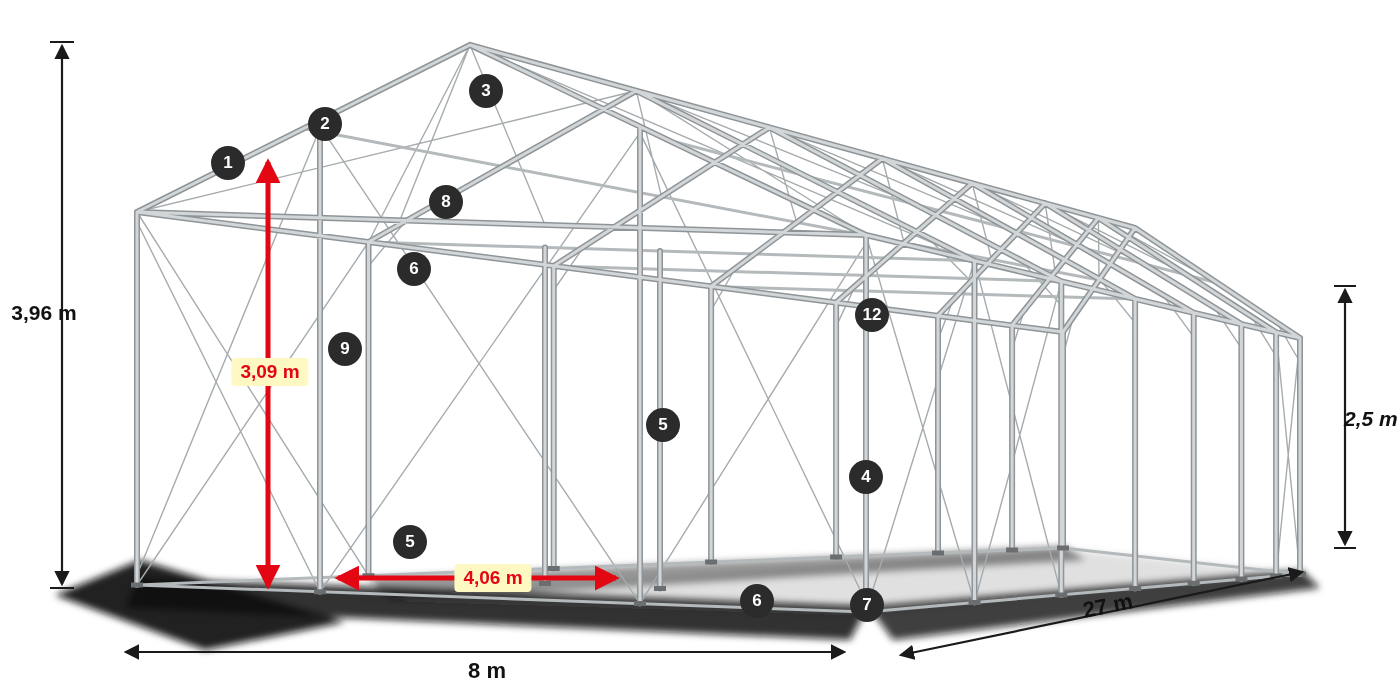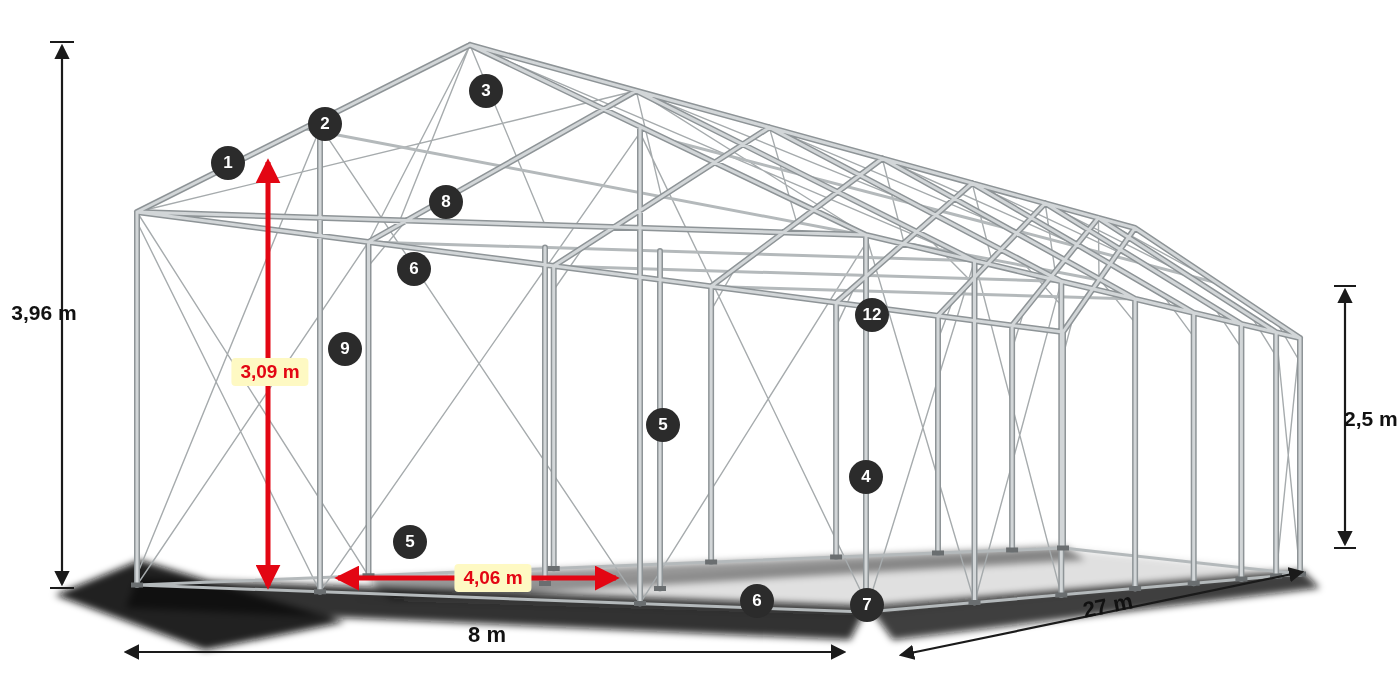--- a/index.html
+++ b/index.html
@@ -10,22 +10,22 @@
   
   .black-arrow{stroke:#1a1a1a;stroke-width:2.2;}
   .black-tick{stroke:#1a1a1a;stroke-width:2;}
   .red-arrow{stroke:var(--red,#e30613);stroke-width:5;}
   .black-fill{fill:#1a1a1a;}
   .red-fill{fill:var(--red,#e30613);}
 
   
   .dim{position:absolute;font-weight:700;color:#111;font-size:21px;white-space:nowrap;z-index:4;}
   .dim.total{left:4px;top:301px;width:80px;text-align:center;}
-  .dim.side{left:1344px;top:407px;}
-  .dim.width{left:452px;top:622px;width:70px;text-align:center;font-size:22px;}
+  .dim.side{left:1344px;top:407px;font-style:italic;}
+  .dim.width{left:452px;top:658px;width:70px;text-align:center;font-size:22px;}
   .dim.length{left:1064px;top:593px;width:88px;text-align:center;font-size:22px;transform:rotate(-11.5deg);}
 
   .red-label{position:absolute;transform:translate(-50%,-50%);background:#fef9c3;color:var(--red,#e30613);
     font-weight:700;font-size:19px;padding:3px 9px;border-radius:4px;white-space:nowrap;z-index:5;}
   .red-label.door-h{left:270px;top:372px;}
   .red-label.door-w{left:478px;top:578px;margin-left:15px;}
 
   
   #markers{position:absolute;left:0;top:0;width:0;height:0;z-index:6;}
   .badge{position:absolute;width:34px;height:34px;border-radius:50%;background:var(--badge,#2b2b2b);

